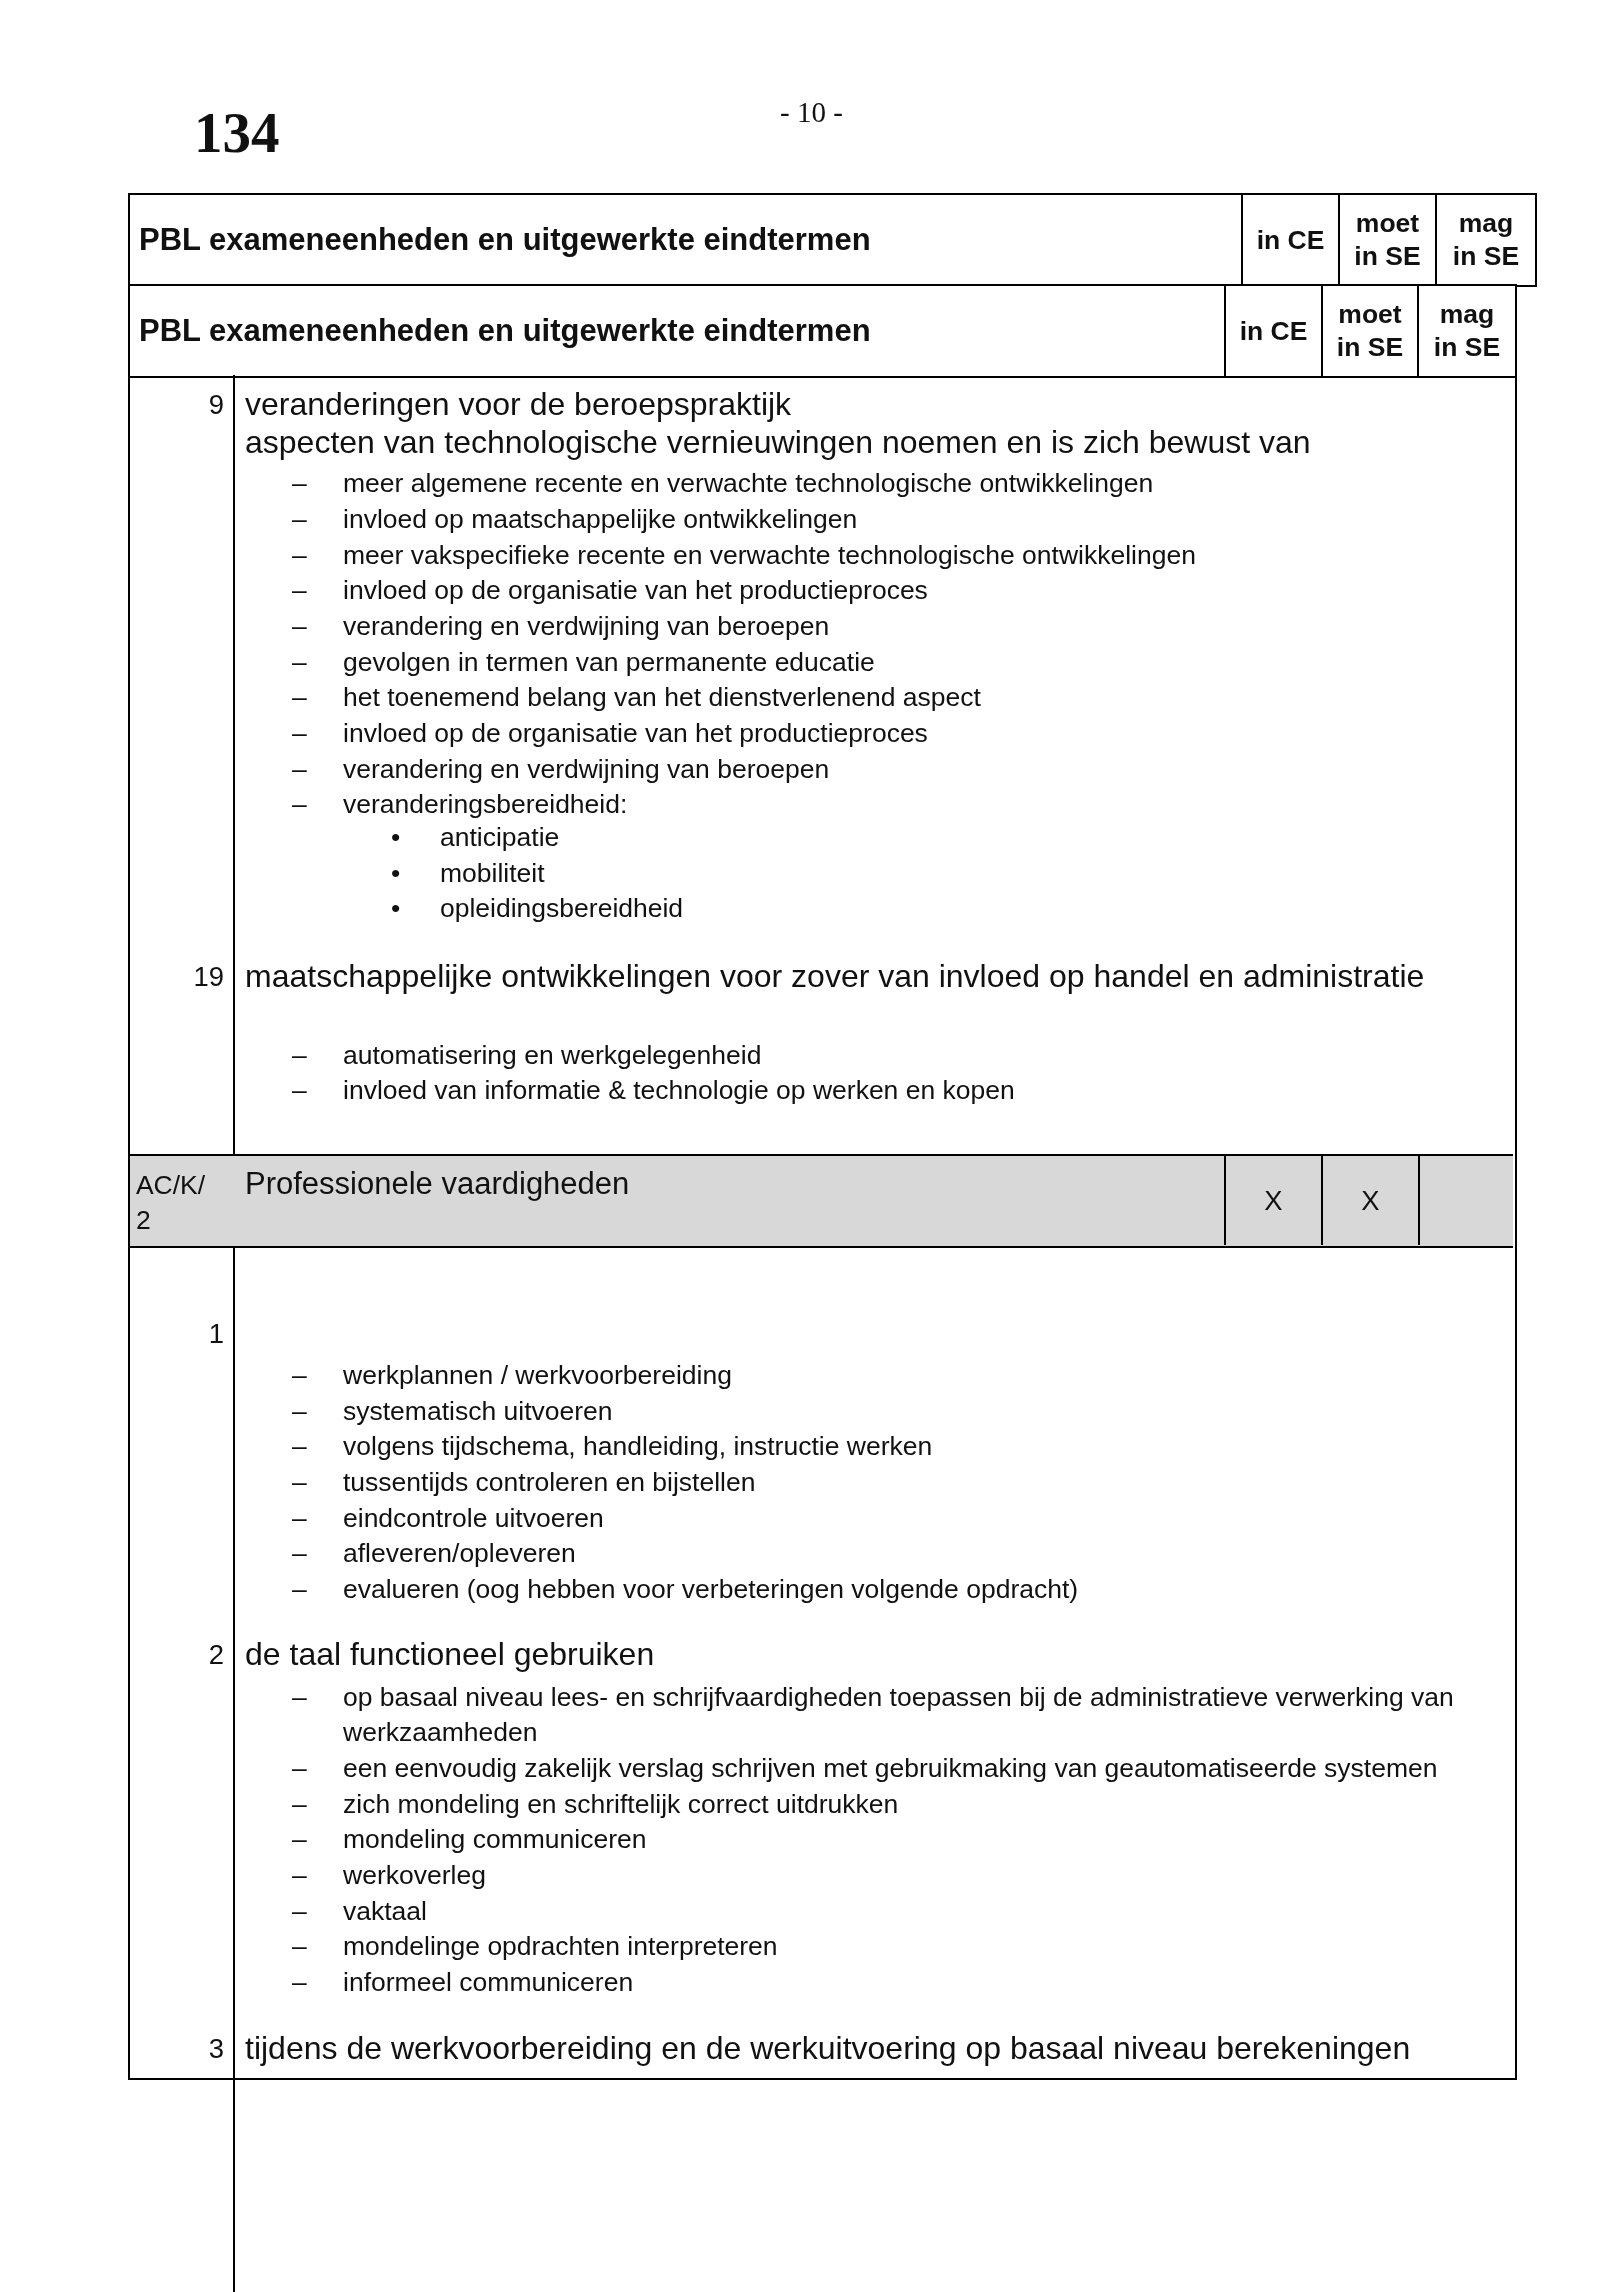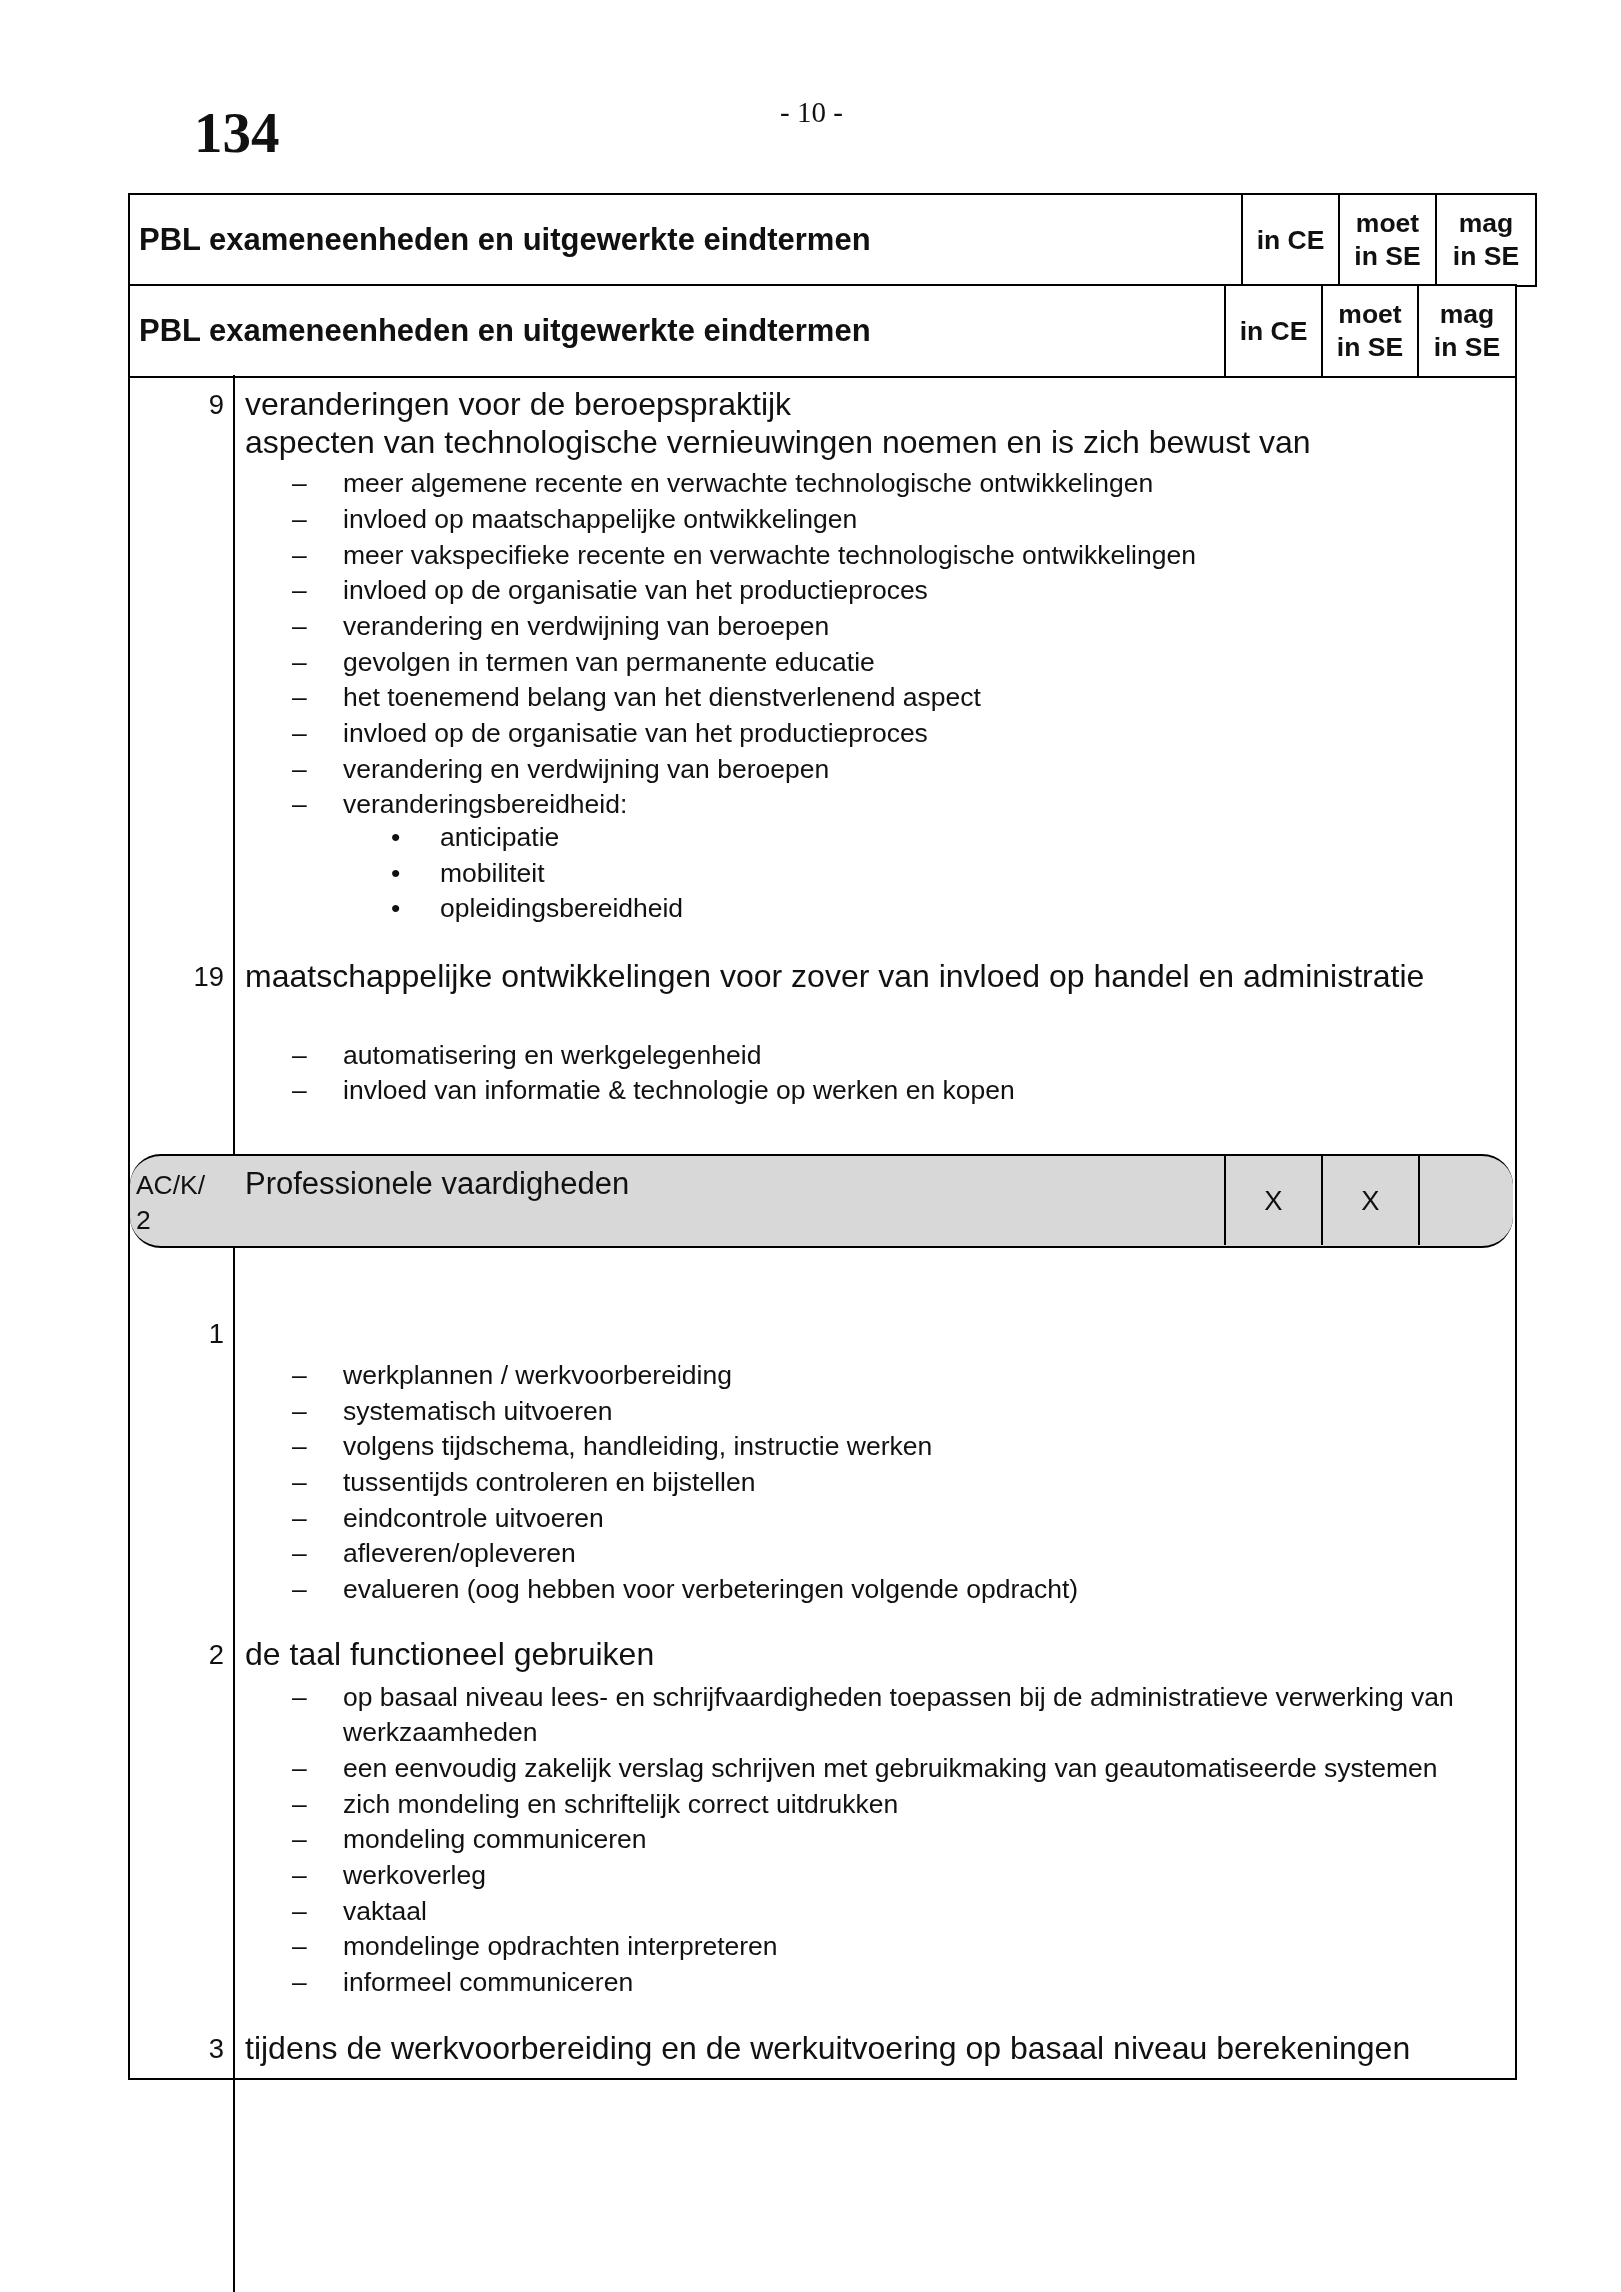--- a/index.html
+++ b/index.html
@@ -27,21 +27,21 @@
   .num { position: absolute; width: 94px; text-align: right; font-size: 27.4px; }
   .term { position: absolute; left: 115px; font-size: 32px; line-height: 38px; width: 1255px; }
   .sub { position: absolute; font-size: 26.5px; line-height: 36px; }
   .sub .dash { position: absolute; left: 0; width: 19.6px; }
   .sub .txt { position: absolute; left: 51px; white-space: nowrap; }
   .bul { position: absolute; font-size: 26.5px; }
   .bul .dot { position: absolute; left: 0; }
   .bul .txt { position: absolute; left: 49px; white-space: nowrap; }
 
   .shaded { position: absolute; left: 0; top: 779px; width: 1383px; height: 94px; background: #d8d8d8;
-            border-top: 2px solid #000; border-bottom: 2.9px solid #000; box-sizing: border-box; border-radius: 31px; }
+            border-top: 2px solid #000; border-bottom: 2.9px solid #000; box-sizing: border-box; }
   .shaded .code { position: absolute; left: 5.9px; top: 11.8px; font-size: 26.5px; line-height: 35px; }
   .shaded .label { position: absolute; left: 115px; top: 9.8px; font-size: 31px; }
   .shaded .cell { position: absolute; top: 0; height: 89px; border-left: 2.9px solid #000; box-sizing: border-box;
                   display: flex; align-items: center; justify-content: center; font-size: 27.4px; }
   .shaded .c1 { left: 1094px; width: 97px; } .shaded .c2 { left: 1191px; width: 97px; }
   .shaded .c3 { left: 1288px; width: 95px; }
   .kan-row { position: absolute; left: 0; top: 873px; width: 1383px; height: 56px;
              border-bottom: 2.9px solid #000; box-sizing: border-box; }
   .kan-row .label { position: absolute; left: 115px; top: 7.8px; font-size: 31px; }
 </style>

